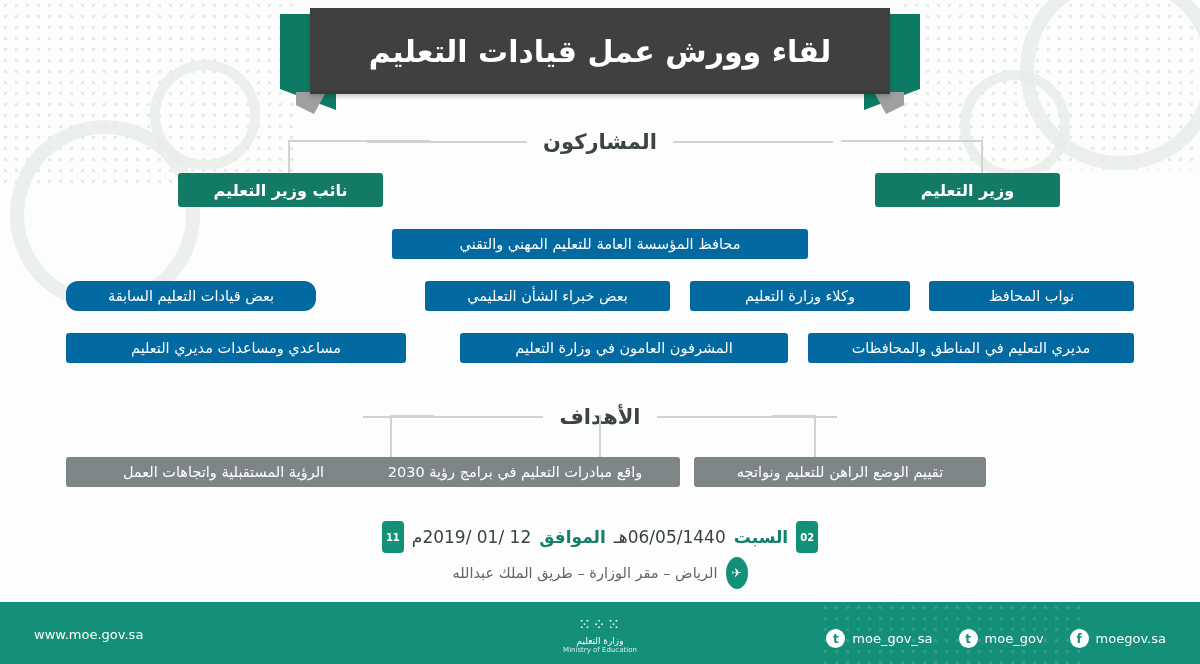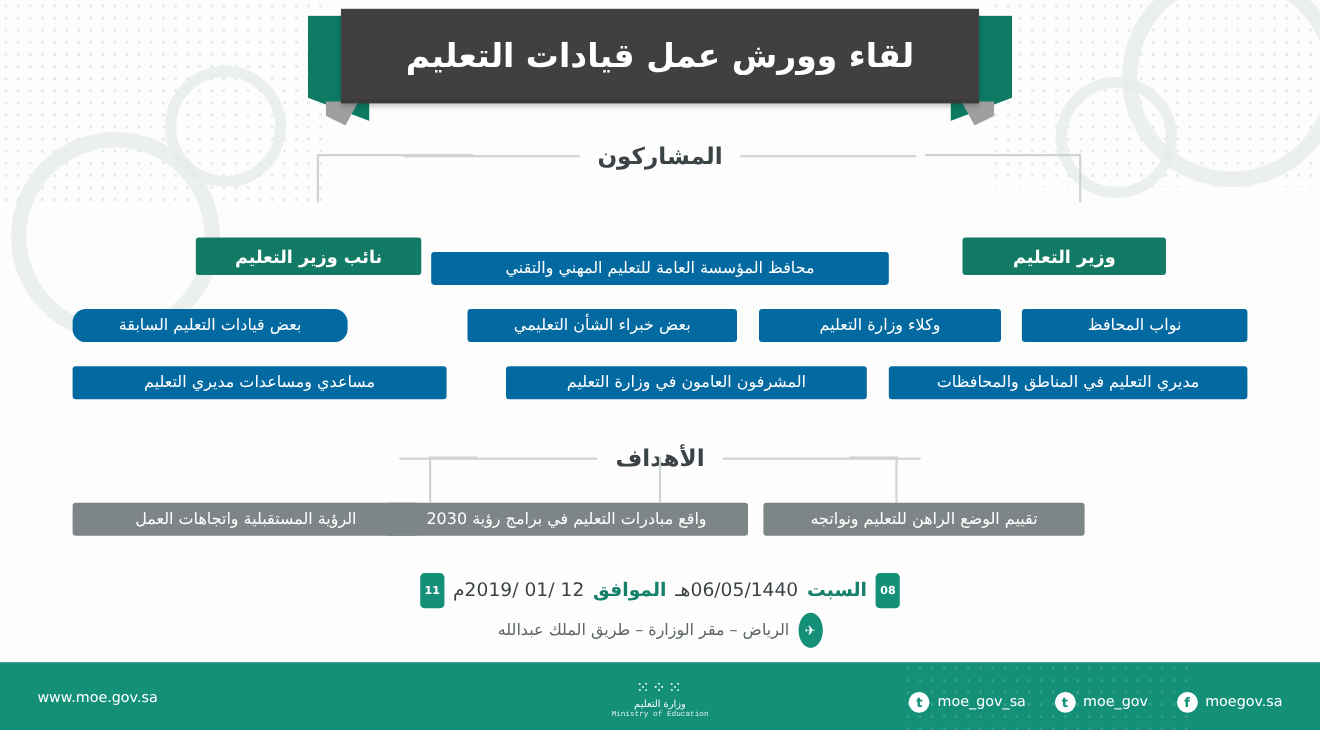--- a/index.html
+++ b/index.html
@@ -64,21 +64,21 @@
   .section-head .line { height:2px; background:#cfd3d4; flex:0 0 auto; }
   .section-head .label { color:#3b4346; font-size:21px; font-weight:bold; padding:0 16px; white-space:nowrap; }
 
   .connector { position:absolute; background:#cfd3d4; }
 
   
   .pill-green {
     position:absolute; height:34px; background:#127a65; color:#fff;
     display:flex; align-items:center; justify-content:center;
     font-size:16px; font-weight:bold; border-radius:3px;
-    padding:0 16px; white-space:nowrap;margin-top:43px;
+    padding:0 16px; white-space:nowrap;
   }
   .pill-tan {
     position:absolute; height:30px; background:#0369a1; color:#fff;
     display:flex; align-items:center; justify-content:center;
     font-size:14.5px; border-radius:3px; padding:0 14px; white-space:nowrap;
   }
   .pill-grey {
     position:absolute; height:30px; background:#7e8587; color:#fff;
     display:flex; align-items:center; justify-content:center;
     font-size:14.5px; border-radius:3px; padding:0 14px; white-space:nowrap;
@@ -104,21 +104,21 @@
   .social { position:absolute; bottom:16px; right:34px; display:flex; gap:26px; align-items:center; }
   .social-item { display:flex; align-items:center; gap:7px; color:#fff; font-size:13px; direction:ltr; }
   .social-badge {
     width:19px; height:19px; border-radius:50%; background:#fff; color:#149079;
     display:flex; align-items:center; justify-content:center; font-size:12px; font-weight:bold;
   }
   .site-url { position:absolute; bottom:22px; left:34px; color:#fff; font-size:13px; direction:ltr; }
   .moe-logo { position:absolute; bottom:10px; left:50%; transform:translateX(-50%); text-align:center; color:#fff; }
   .moe-logo .mark { font-size:15px; letter-spacing:2px; }
   .moe-logo .ar { font-size:9px; margin-top:2px; }
-  .moe-logo .en { font-size:7px; opacity:.85;font-family:Liberation Mono, monospace; }
+  .moe-logo .en { font-size:7px; opacity:.85; }
 </style>
 </head>
 <body>
 
 <div class="stage">
 
   <div class="dotgrid" style="left:0;top:0;width:300px;height:190px;"></div>
   <div class="dotgrid" style="right:0;top:0;width:300px;height:170px;"></div>
   <div class="gear" style="left:10px;top:120px;width:190px;height:190px;"></div>
   <div class="gear sm" style="left:150px;top:60px;width:110px;height:110px;"></div>
@@ -195,21 +195,21 @@
     <span>تقييم الوضع الراهن للتعليم ونواتجه</span>
   </div>
   <div class="pill-grey" style="right:520px;top:457px;width:330px;">
     <span>واقع مبادرات التعليم في برامج رؤية 2030</span>
   </div>
   <div class="pill-grey" style="left:66px;top:457px;width:315px;">
     <span>الرؤية المستقبلية واتجاهات العمل</span>
   </div>
 
   <div class="info-line" style="top:521px;">
-    <span class="badge-icon">08</span>
+    <span class="badge-icon">02</span>
     <span class="info-date"><b>السبت</b></span>
     <span class="info-date">06/05/1440هـ</span>
     <span class="info-date"><b>الموافق</b></span>
     <span class="info-date">12 /01 /2019م</span>
     <span class="badge-icon">11</span>
   </div>
 
   <div class="info-line" style="top:557px;">
     <span class="badge-icon round">✈</span>
     <span class="info-place">الرياض – مقر الوزارة – طريق الملك عبدالله</span>

